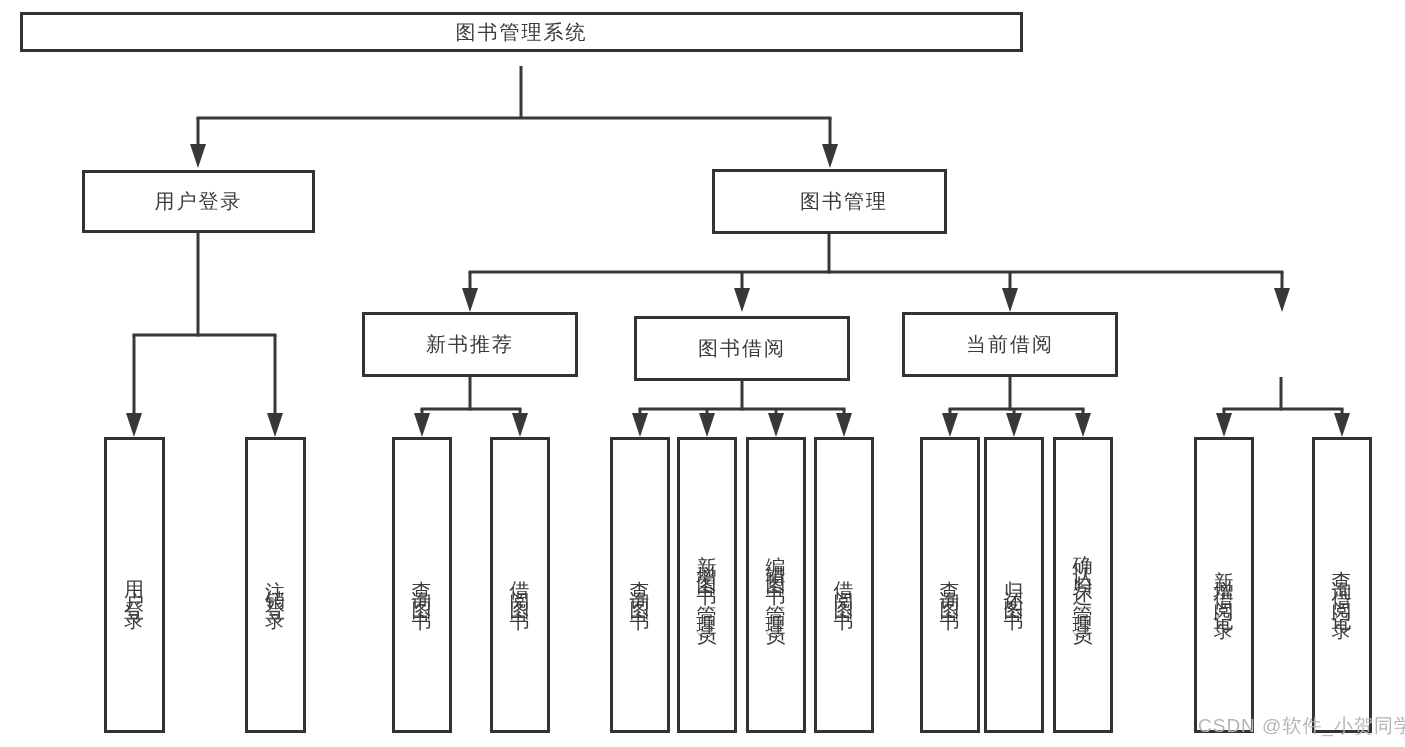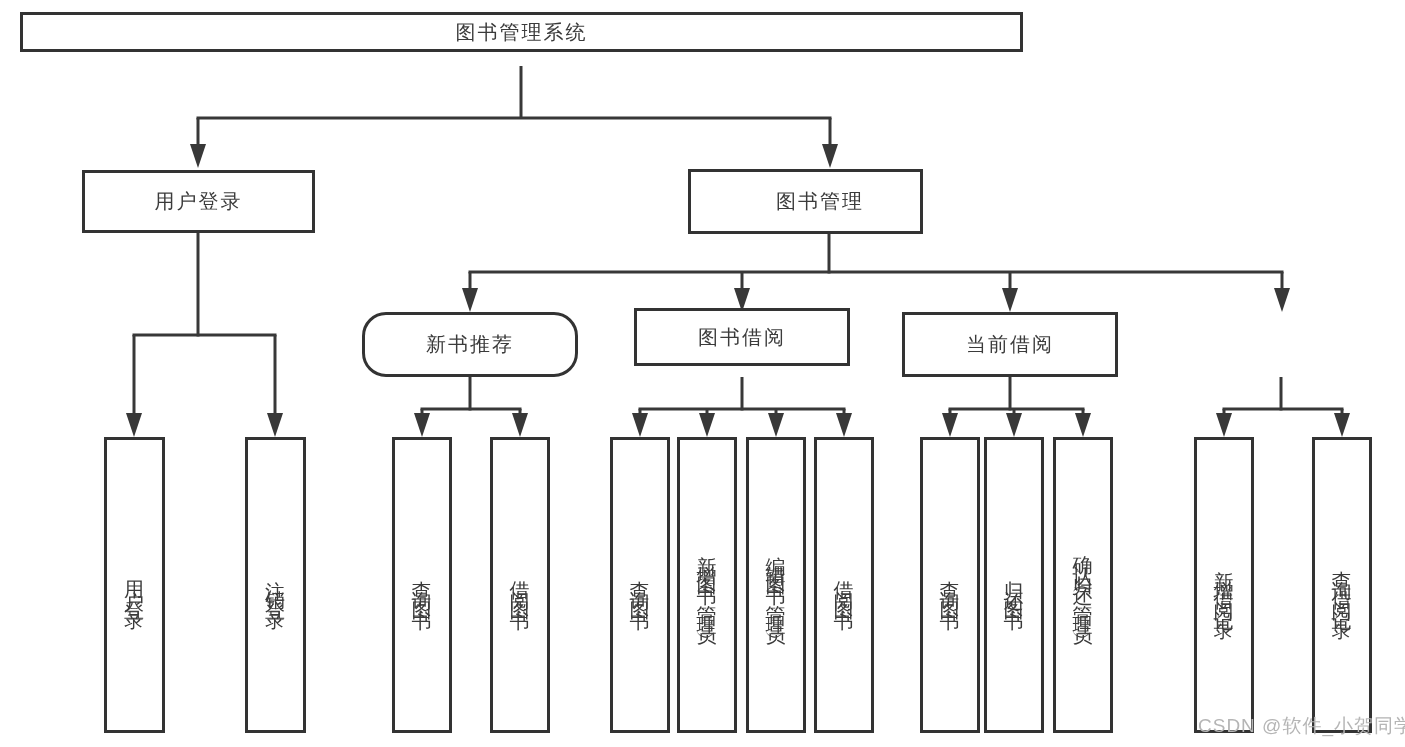--- a/index.html
+++ b/index.html
@@ -136,24 +136,24 @@
       <line x1="1224" y1="409" x2="1224" y2="419"></line>
       <polygon points="1216,413 1232,413 1224,437"></polygon>
       <line x1="1342" y1="409" x2="1342" y2="419"></line>
       <polygon points="1334,413 1350,413 1342,437"></polygon>
     </g>
   </svg>
 
   <div class="box" style="left:20px;top:12px;width:1003px;height:40px;">图书管理系统</div>
 
   <div class="box" style="left:82px;top:170px;width:233px;height:63px;">用户登录</div>
-  <div class="box" style="left:688px;top:169px;width:235px;height:65px;padding-left:29px;">图书管理</div>
-
-  <div class="box" style="left:362px;top:312px;width:216px;height:65px;border-radius:24px;">新书推荐</div>
-  <div class="box" style="left:634px;top:308px;width:216px;height:58px;">图书借阅</div>
+  <div class="box" style="left:712px;top:169px;width:235px;height:65px;padding-left:29px;">图书管理</div>
+
+  <div class="box" style="left:362px;top:312px;width:216px;height:65px;">新书推荐</div>
+  <div class="box" style="left:634px;top:316px;width:216px;height:65px;">图书借阅</div>
   <div class="box" style="left:902px;top:312px;width:216px;height:65px;">当前借阅</div>
 
   <div class="box leaf" style="left:104px;top:437px;width:61px;height:296px;">
     <span>用户登录</span>
   </div>
   <div class="box leaf" style="left:245px;top:437px;width:61px;height:296px;">
     <span>注销登录</span>
   </div>
 
   <div class="box leaf" style="left:392px;top:437px;width:60px;height:296px;">

